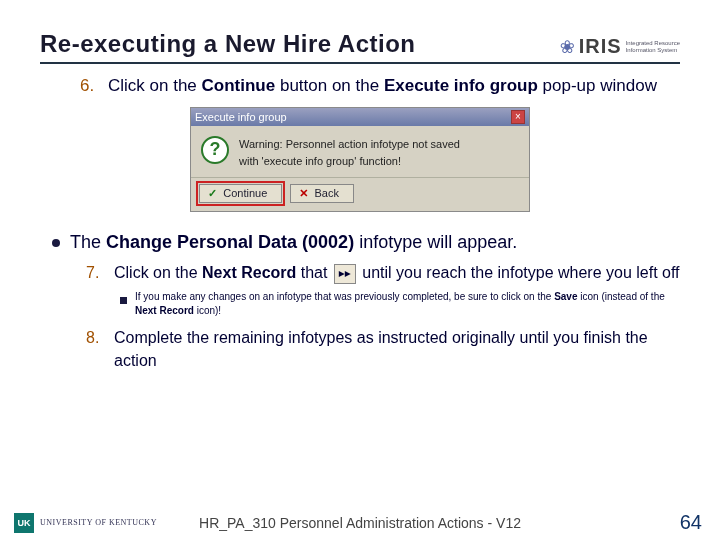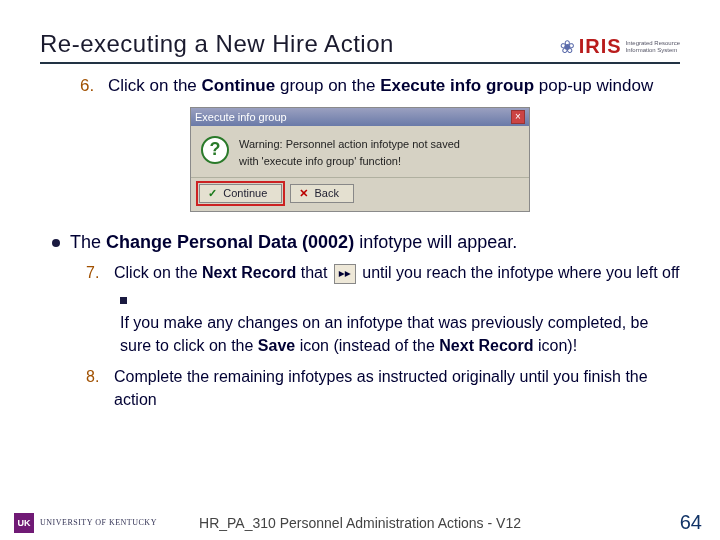--- a/index.html
+++ b/index.html
@@ -16,33 +16,33 @@
   .header-row {
     display: flex;
     justify-content: space-between;
     align-items: flex-end;
     border-bottom: 2px solid #223344;
     padding-bottom: 4px;
     margin-bottom: 10px;
   }
   .title {
     font-size: 24px;
-    font-weight: 400;
+    font-weight: 700;
     color: #1a1a2e;
     letter-spacing: 0.5px;
   }
   .logo {
     display: flex;
     align-items: center;
     gap: 4px;
   }
   .logo-iris {
     font-size: 20px;
     font-weight: 900;
-    color: #b91c1c;
+    color: #404040;
     letter-spacing: 1px;
   }
   .logo-flower { font-size:18px; color:#5a6aaa; }
   .logo-sub { font-size:6px; color:#556; line-height:1.1; }
 
   .step-6 { display:flex; gap:10px; margin: 8px 0 8px 40px; font-size:17px; line-height:1.45; }
   .step-6 .num { color:#a05000; width:18px; flex:none; }
 
   .popup {
     width: 340px;
@@ -76,34 +76,34 @@
 
   .step-7, .step-8 { display:flex; gap:10px; margin: 6px 0 6px 46px; font-size:16px; line-height:1.45; }
   .step-7 .num, .step-8 .num { color:#a05000; width:18px; flex:none; }
 
   .nr-icon {
     display:inline-flex; align-items:center; justify-content:center;
     width:22px; height:20px; border:1px solid #888; background:#eee8d8;
     font-size:12px; vertical-align:middle; margin:0 2px;
   }
 
-  .subnote { display:flex; gap:8px; margin: 6px 0 8px 80px; font-size:16px; line-height:1.4;flex-direction:column; }
+  .subnote { display:flex; gap:8px; margin: 6px 0 8px 80px; font-size:10px; line-height:1.4; }
   .subnote .sq { width:7px; height:7px; background:#1a1a40; margin-top:7px; flex:none; }
 
   b { font-weight:700; }
 
   .footer {
     position:absolute; left:0; bottom:0; width:100%;
     display:flex; align-items:center; justify-content:space-between;
     padding: 4px 18px 6px 14px;
     font-size:11px; color:#444;
   }
   .footer-center { position:absolute; left:50%; transform:translateX(-50%); font-size:14px; color:#444; }
   .uk-logo { display:flex; align-items:center; gap:6px; }
-  .uk-box { width:20px; height:20px; background:#701a75; color:#fff; display:flex; align-items:center; justify-content:center; font-size:9px; font-weight:700; }
+  .uk-box { width:20px; height:20px; background:#0f766e; color:#fff; display:flex; align-items:center; justify-content:center; font-size:9px; font-weight:700; }
   .uk-text { font-size:8px; color:#335; letter-spacing:0.5px;font-family:Liberation Serif, serif; }
   .pnum { color:#113366; font-size:20px; }
 </style>
 </head>
 <body>
 
 <div class="slide">
   <div class="header-row">
     <div class="title">Re-executing a New Hire Action</div>
     <div class="logo">
@@ -112,21 +112,21 @@
       <span>
         <div class="logo-sub">Integrated Resource</div>
         <div class="logo-sub">Information System</div>
       </span>
     </div>
   </div>
 
   <div class="step-6">
     <div class="num">6.</div>
     <div>
-      <span>Click on the </span><b>Continue</b><span> group on the </span><b>Execute info group</b><span> pop-up window</span>
+      <span>Click on the </span><b>Continue</b><span> button on the </span><b>Execute info group</b><span> pop-up window</span>
     </div>
   </div>
 
   <div class="popup">
     <div class="popup-titlebar">
       <span>Execute info group</span>
       <span class="xbtn">×</span>
     </div>
     <div class="popup-body">
       <div class="warn-icon">?</div>

